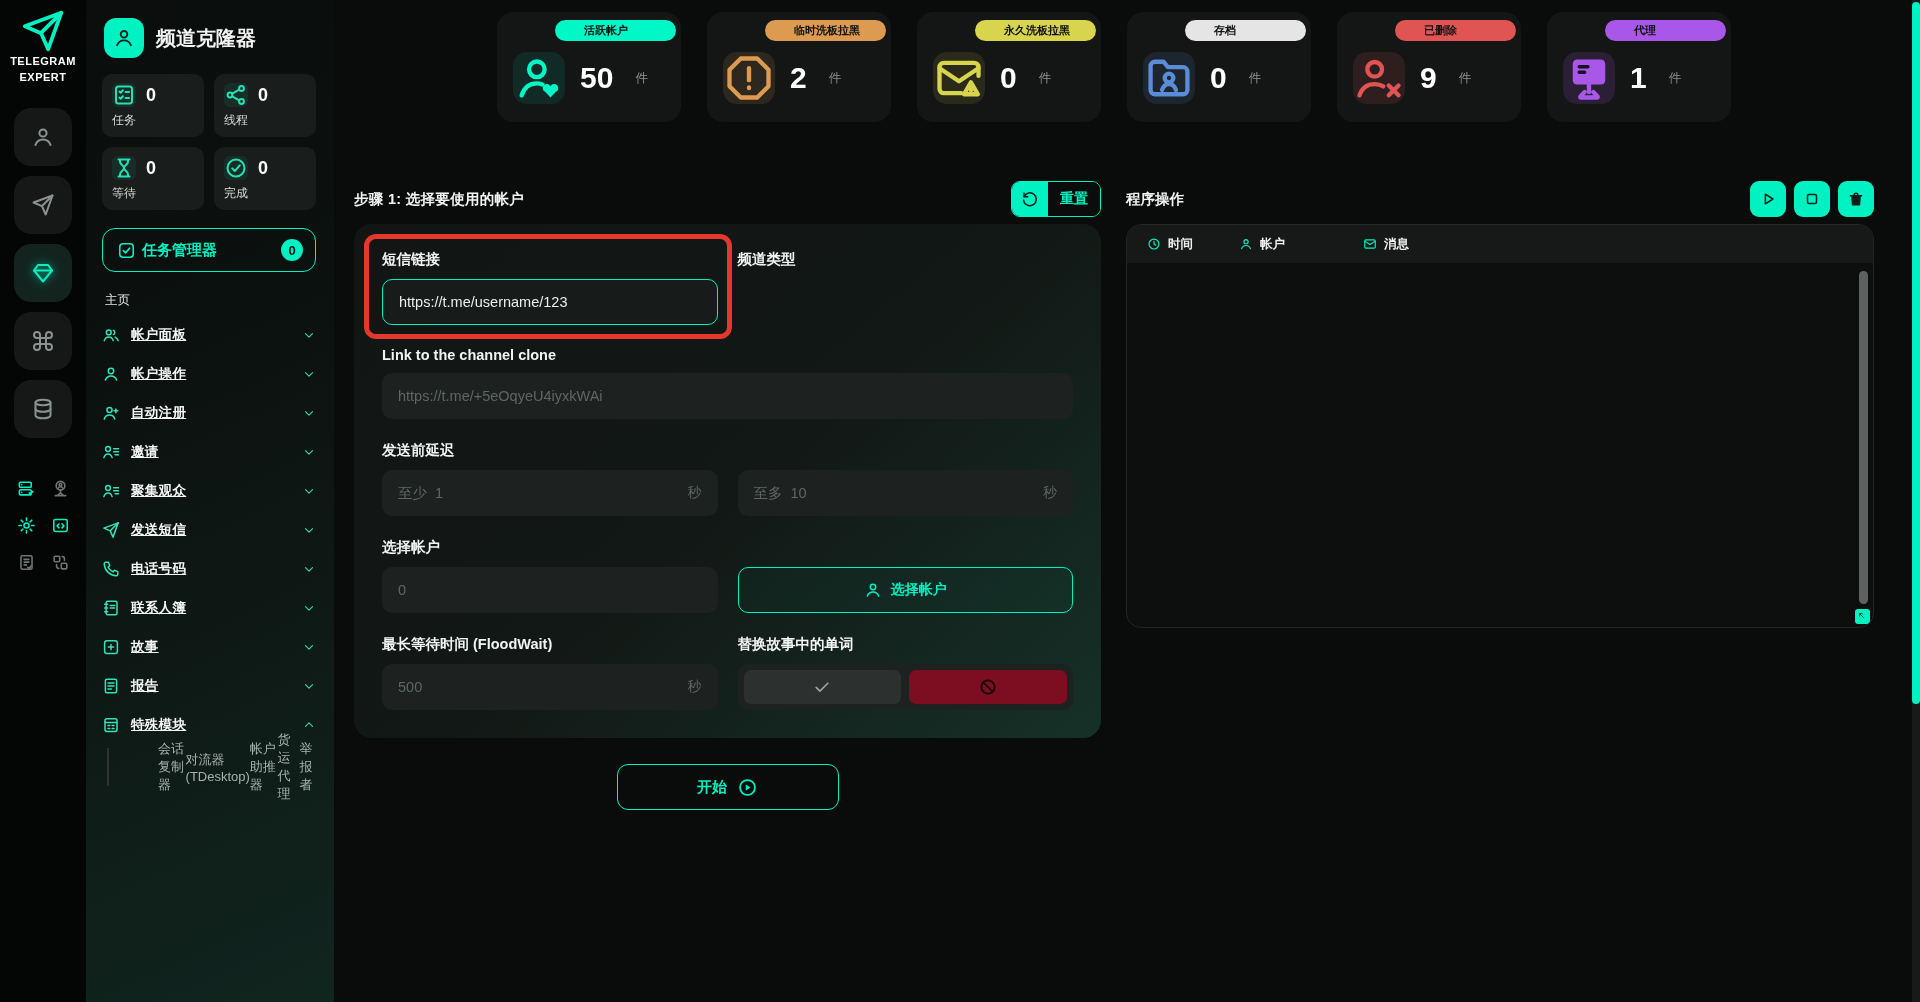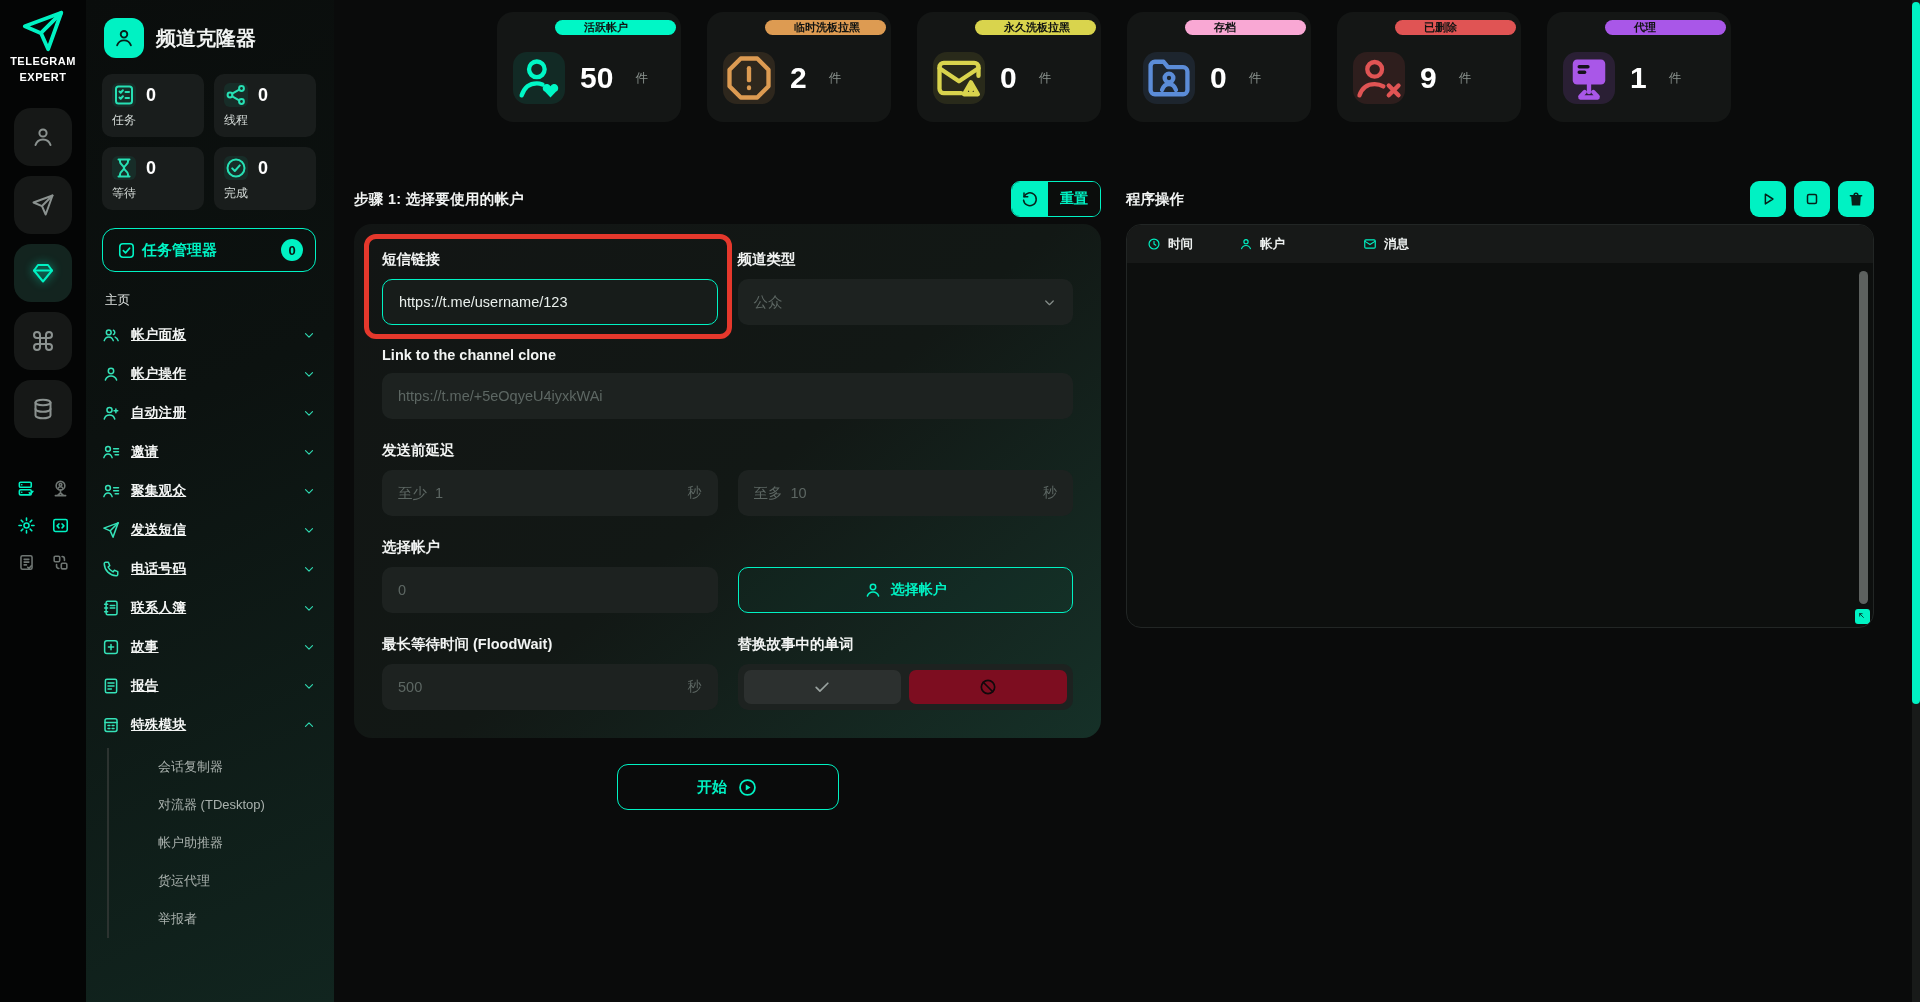--- a/index.html
+++ b/index.html
@@ -40,27 +40,27 @@
   .task-btn { margin-top:18px; height:44px; border:1.5px solid #00f2c3; border-radius:13px; display:flex; align-items:center; gap:6px; padding:0 12px 0 14px; cursor:pointer; }
   .task-btn .ic { width:19px; height:19px; color:#00f2c3; }
   .task-btn-label { flex:1; font-size:15px; font-weight:bold; color:#00f2c3; }
   .task-badge { width:22px; height:22px; border-radius:50%; background:#00f2c3; color:#08150f; font-size:13px; font-weight:bold; display:flex; align-items:center; justify-content:center; }
   .home-label { margin:20px 0 4px 3px; font-size:12.5px; color:#e3e7e5; }
   .menu { display:flex; flex-direction:column; margin-top:6px;text-decoration:underline; }
   .menu-item { display:flex; align-items:center; gap:11px; height:39px; cursor:pointer; }
   .menu-item .ic { width:18px; height:18px; color:#35e2b8; flex:0 0 18px; }
   .menu-label { flex:1; font-size:13.5px; font-weight:bold; color:#f4f6f5; letter-spacing:.3px; }
   .menu-chev { width:14px; height:14px; color:#2fd8b0; }
-  .submenu { border-left:2px solid #2c3330; margin:4px 0 0 5px; padding-left:49px; display:flex; flex-direction:column; }
+  .submenu { border-left:2px solid #2c3330; margin:4px 0 0 5px; padding-left:49px; display:flex; }
   .submenu-item { height:38px; display:flex; align-items:center; font-size:13px; color:#a9b1ad; cursor:pointer; }
   
   .main { flex:1; position:relative; padding:12px 46px 0 20px; }
   .cards-row { display:flex; gap:26px; justify-content:center; }
   .stat-card { position:relative; width:184px; height:110px; background:#141615; border-radius:16px; flex:0 0 184px; }
-  .pill { position:absolute; top:8px; left:58px; right:5px; height:15px; border-radius:11px; display:flex; align-items:center; padding-left:29px; font-size:11px; font-weight:bold; color:#101312; white-space:nowrap; overflow:hidden; }
+  .pill { position:absolute; top:8px; left:58px; right:5px; height:21px; border-radius:11px; display:flex; align-items:center; padding-left:29px; font-size:11px; font-weight:bold; color:#101312; white-space:nowrap; overflow:hidden; }
   .card-body { position:absolute; left:16px; top:40px; display:flex; align-items:center; gap:15px; }
   .card-icbox { width:52px; height:52px; border-radius:14px; display:flex; align-items:center; justify-content:center; }
   .card-val { font-size:30px; font-weight:bold; color:#fff; }
   .card-unit { font-size:12.5px; color:#8b938f; margin-left:7px; font-weight:normal; }
   .content-row { display:flex; margin-top:58px; }
   .form-col { width:747px; flex:0 0 747px; }
   .sect-head { height:38px; display:flex; align-items:center; }
   .sect-title { font-size:14.5px; font-weight:bold; letter-spacing:.3px; }
   .reset-btn { margin-left:auto; display:flex; align-items:stretch; border:1.5px solid #00f2c3; border-radius:9px; overflow:hidden; height:36px; cursor:pointer; }
   .reset-ic { width:36px; background:#00f2c3; color:#07211a; display:flex; align-items:center; justify-content:center; }
@@ -506,21 +506,21 @@
               <path d="M3 7.5l9 6 9-6"></path>
               <path d="M17.5 14l3.2 5.5h-6.4z"></path>
               <path d="M17.5 16.5v1.2"></path>
             </svg>
           </span>
           <span class="card-val">0</span>
           <span class="card-unit">件</span>
         </div>
     </div>
     <div class="stat-card">
-      <div class="pill" style="background: #f9a8d4;">存档</div>
+      <div class="pill" style="background: #e5e5e5;">存档</div>
       <div class="card-body">
           <span class="card-icbox" style="color: rgb(91, 140, 216); background: rgba(91, 140, 216, 0.13);">
             <svg viewBox="0 0 24 24" fill="none" stroke="currentColor" stroke-width="2" stroke-linecap="round" stroke-linejoin="round" style="width:100%;height:100%;display:block">
               <path d="M3.5 6.5a2 2 0 0 1 2-2h4l2 2.5h7a2 2 0 0 1 2 2v8.5a2 2 0 0 1-2 2h-13a2 2 0 0 1-2-2z"></path>
               <circle cx="12" cy="12" r="2"></circle>
               <path d="M8.8 17.5c.6-1.8 1.8-2.7 3.2-2.7s2.6.9 3.2 2.7"></path>
             </svg>
           </span>
           <span class="card-val">0</span>
           <span class="card-unit">件</span>
@@ -576,28 +576,20 @@
 
       <div class="form-card">
         <div class="grid2 frow">
           <div class="hl-wrap">
             <div class="red-box"></div>
             <label class="fg-label">短信链接</label>
             <input class="inp sms-inp" type="text" value="https://t.me/username/123" style="">
           </div>
           <div>
             <label class="fg-label">频道类型</label>
-            <div class="sel">
-              <span class="sel-txt">公众</span>
-              <span class="ic">
-                  <svg viewBox="0 0 24 24" fill="none" stroke="currentColor" stroke-width="2" stroke-linecap="round" stroke-linejoin="round" style="width:100%;height:100%;display:block">
-                    <path d="M6 9.5l6 6 6-6"></path>
-                  </svg>
-                </span>
-            </div>
           </div>
         </div>
 
         <div class="frow">
           <label class="fg-label">Link to the channel clone</label>
           <input class="inp" type="text" placeholder="https://t.me/+5eOqyeU4iyxkWAi" style="">
         </div>
 
         <div class="frow">
           <label class="fg-label">发送前延迟</label>

